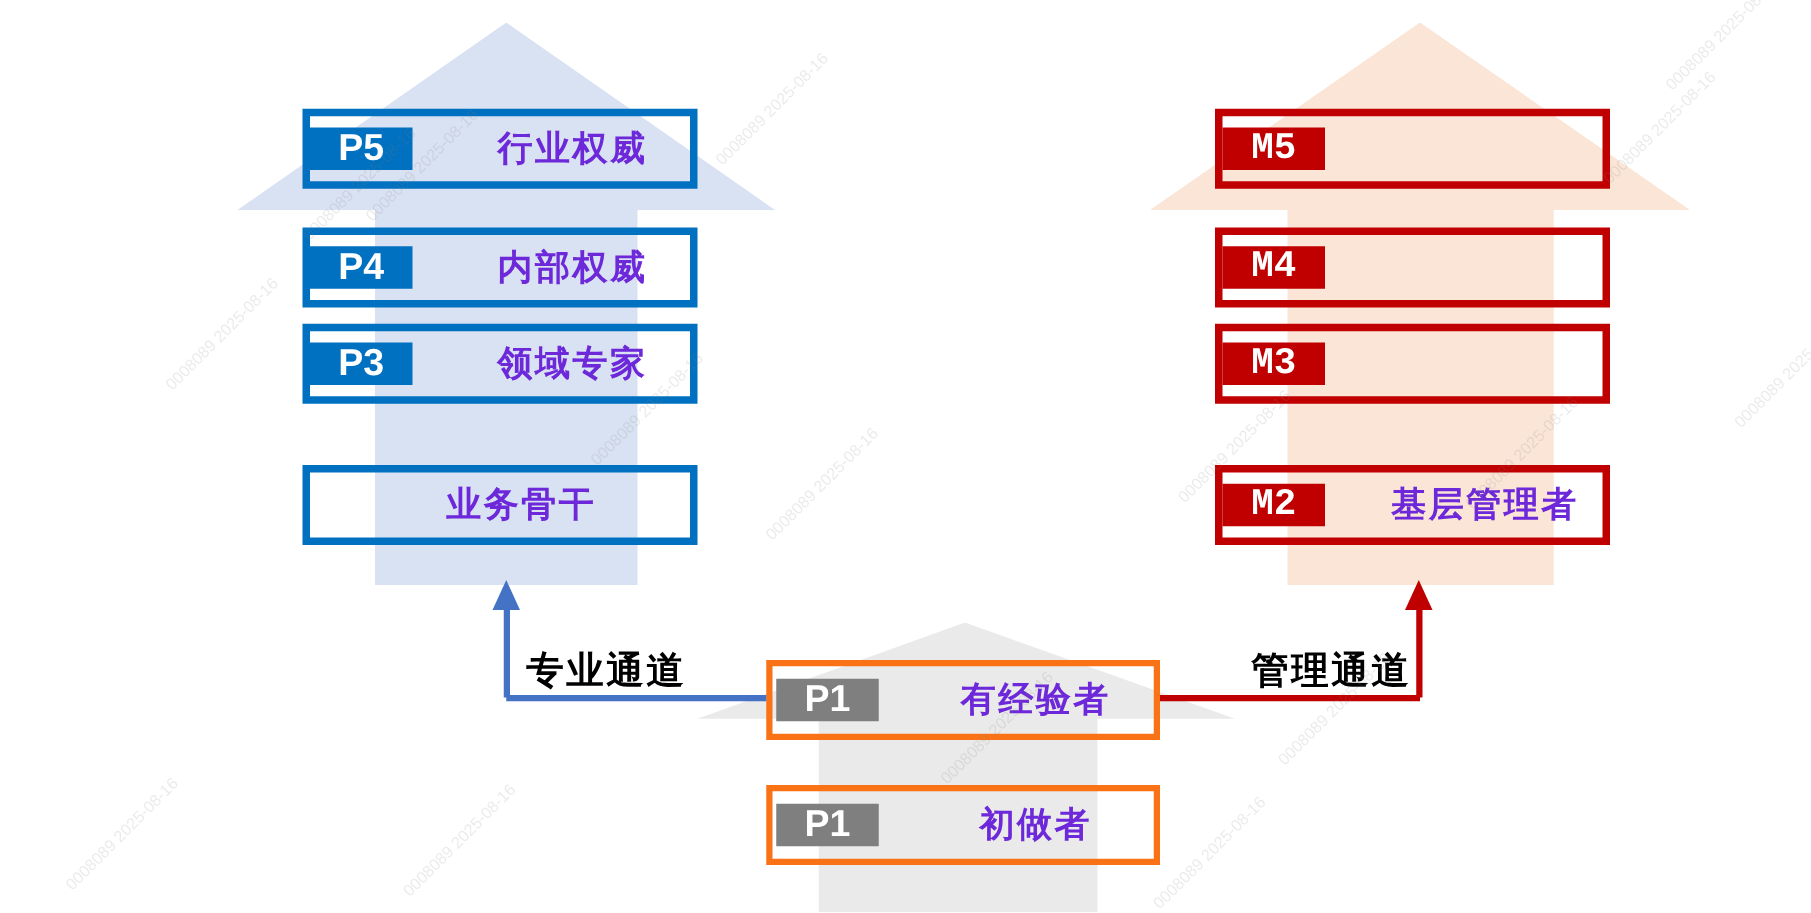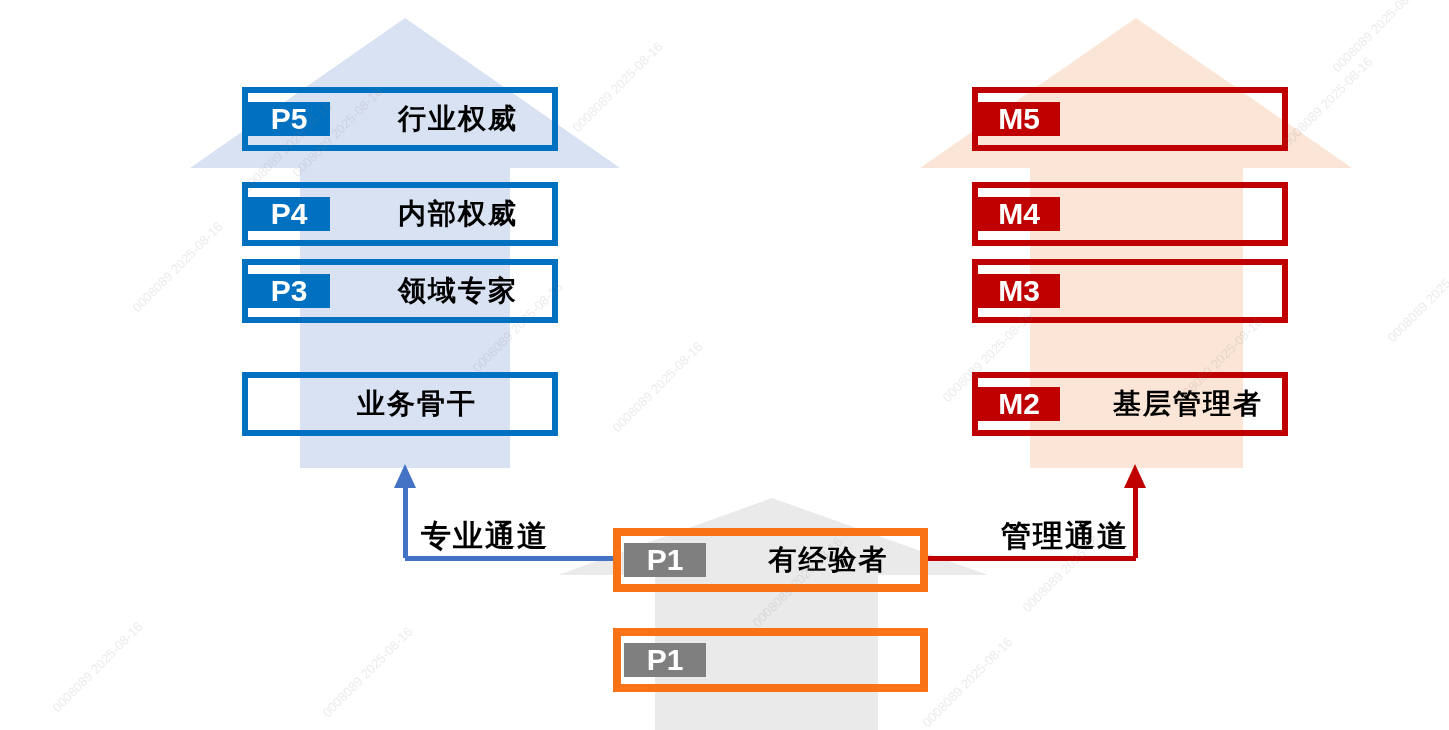--- a/index.html
+++ b/index.html
@@ -26,27 +26,27 @@
     position:absolute;width:316px;height:64px;box-sizing:border-box;
     display:flex;align-items:center;background:transparent;
   }
   .box .tag{
     width:82px;display:flex;align-items:center;justify-content:center;
     color:#ffffff;font-weight:bold;font-size:30px;flex:0 0 auto;
   }
   .box .gap{width:5px;background:#ffffff;flex:0 0 auto;}
   .box .lbl{
     flex:1;display:flex;align-items:center;justify-content:center;
-    font-weight:bold;font-size:28px;color:#000000;letter-spacing:2px;padding-left:29px;
+    font-weight:bold;font-size:28px;color:#6d28d9;letter-spacing:2px;padding-left:29px;
   }
   .box.blue{border:6px solid #0070c0;left:242px;}
   .box.blue .tag{background:#0070c0;}
   .box.red{border:6px solid #c00000;left:972px;}
-  .box.red .tag{background:#c00000;}
-  .box.gray{border:8px solid #f97316;left:613px;width:315px;padding:3px;}
+  .box.red .tag{background:#c00000;font-family:Liberation Mono, monospace;}
+  .box.gray{border:5px solid #f97316;left:613px;width:315px;padding:3px;}
   .box.gray .tag{background:#7f7f7f;}
   .r1{top:87px}.r2{top:182px}.r3{top:259px}.r4{top:372px}
   .g1{top:528px}.g2{top:628px}
   
   .seg{position:absolute;}
   .h-line{height:5px;top:556px;}
   .v-line{width:5px;top:486px;height:72px;}
   .blue-line{background:#4472c4;}
   .red-line{background:#c00000;}
   .arrowhead{
@@ -114,20 +114,21 @@
 </div>
 
 <div class="box gray g1">
   <div class="tag">P1</div>
   <div class="gap"></div>
   <div class="lbl">有经验者</div>
 </div>
 <div class="box gray g2">
   <div class="tag">P1</div>
   <div class="gap"></div>
+  <div class="lbl">初做者</div>
 </div>
 
 <div class="seg h-line blue-line" style="left:405px;width:208px;"></div>
 <div class="seg v-line blue-line" style="left:403px;"></div>
 <div class="arrowhead ah-blue"></div>
 
 <div class="seg h-line red-line" style="left:928px;width:208px;"></div>
 <div class="seg v-line red-line" style="left:1133px;"></div>
 <div class="arrowhead ah-red"></div>
 

